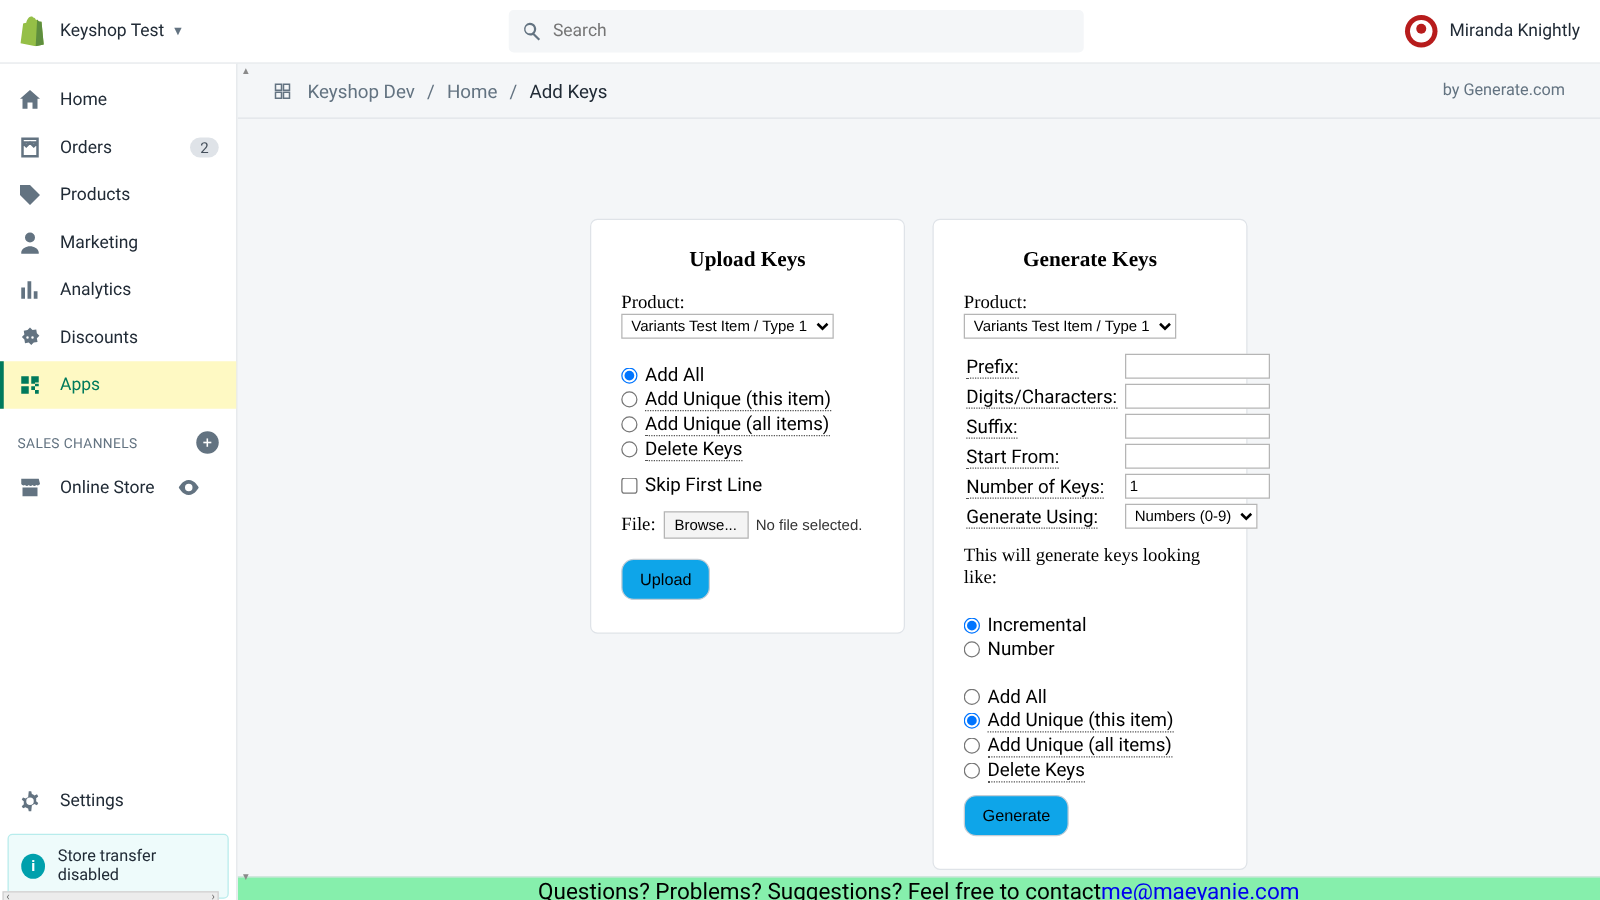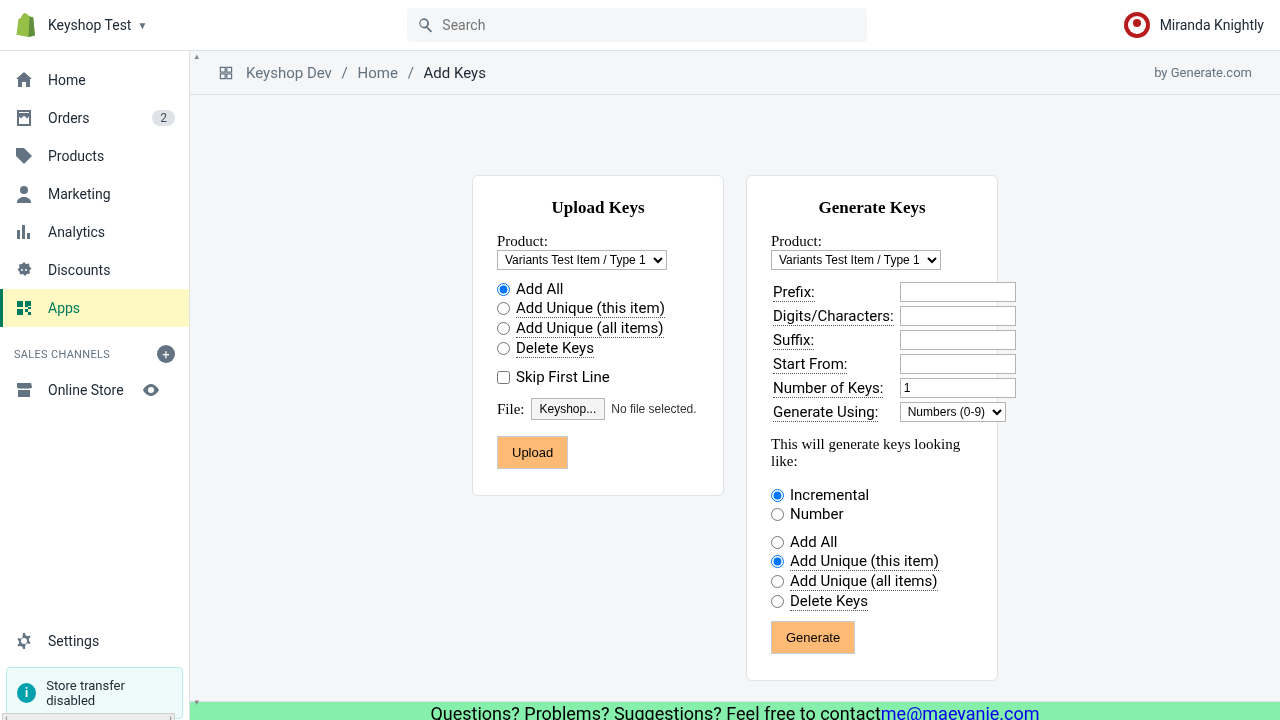--- a/index.html
+++ b/index.html
@@ -57,29 +57,29 @@
 .byline a{ color:#637381; text-decoration:none;}
 
 .panels { flex:1; display:flex; justify-content:center; align-items:flex-start; gap:22px; padding-top:80px; }
 .card { background:#fff; border:1px solid #dfe3e8; border-radius:6px; padding:22px 24px 26px 24px; font-family:Georgia, "Times New Roman", serif; font-size:15px; color:#000; }
 .card.upload { width:252px; }
 .card.generate { width:252px; }
 .card h2 { text-align:center; font-family:Georgia,serif; font-weight:bold; font-size:17px; margin-bottom:14px;}
 .row { margin-bottom:6px; }
 .lbl { font-family:Georgia,serif; }
 .psel { font-family:Arial,sans-serif; font-size:12px; border:1px solid #b5b5b5; background:#fff; padding:1px 3px; }
-.radio-list { margin:10px 0 6px 0;}
+.radio-list { margin:20px 0 6px 0;}
 .radio-list label, .chk-row label { display:flex; align-items:center; font-family:Georgia,serif; font-size:15px; margin-bottom:1px; cursor:pointer;}
 .radio-list input, .chk-row input { margin-right:6px; }
 .dotted{ border-bottom:1px dotted #555; }
 .chk-row{ margin:10px 0 12px 0;}
 .file-row{ display:flex; align-items:center; gap:6px; margin-bottom:16px;}
 .file-btn{ font-family:Arial,sans-serif; font-size:12px; border:1px solid #b5b5b5; background:#f4f4f4; padding:3px 8px; cursor:pointer;}
 .no-file{ font-family:Arial,sans-serif; font-size:12px; color:#333;}
-.action-btn{ font-family:Arial,sans-serif; font-size:13px; border:1px solid #c4cdd5; background:#fdba74; border-radius:0; padding:8px 14px; cursor:pointer;}
+.action-btn{ font-family:Arial,sans-serif; font-size:13px; border:1px solid #c4cdd5; background:#0ea5e9; border-radius:10px; padding:8px 14px; cursor:pointer;}
 
 
 .gtable{ border-collapse:collapse; }
 .gtable td{ padding:2px 2px; vertical-align:middle;}
 .gtable td:first-child{ font-family:Georgia,serif; font-size:15px; white-space:nowrap; padding-right:4px;}
 .ginput{ width:116px; height:20px; border:1px solid #b5b5b5; font-family:Arial,sans-serif; font-size:12px; padding:1px 3px;}
 .gnum{ width:116px; height:20px; border:1px solid #b5b5b5; font-family:Arial,sans-serif; font-size:12px; padding:1px 3px;}
 .preview{ margin:12px 0 16px 0; font-family:Georgia,serif;}
 .gen-radio-block{ margin-bottom:10px;}
 
@@ -242,21 +242,21 @@
             </label>
         </div>
         <div class="chk-row">
           <label>
               <input type="checkbox" style="">
               <span>Skip First Line</span>
             </label>
         </div>
         <div class="file-row">
           <span class="lbl">File:</span>
-          <button class="file-btn">Keyshop...</button>
+          <button class="file-btn">Browse...</button>
           <span class="no-file">No file selected.</span>
         </div>
         <button class="action-btn">Upload</button>
       </div>
 
       <div class="card generate">
         <h2>Generate Keys</h2>
         <div class="row">
           <span class="lbl">Product:</span>
           <select class="psel"><option>Variants Test Item / Type 1</option></select>

